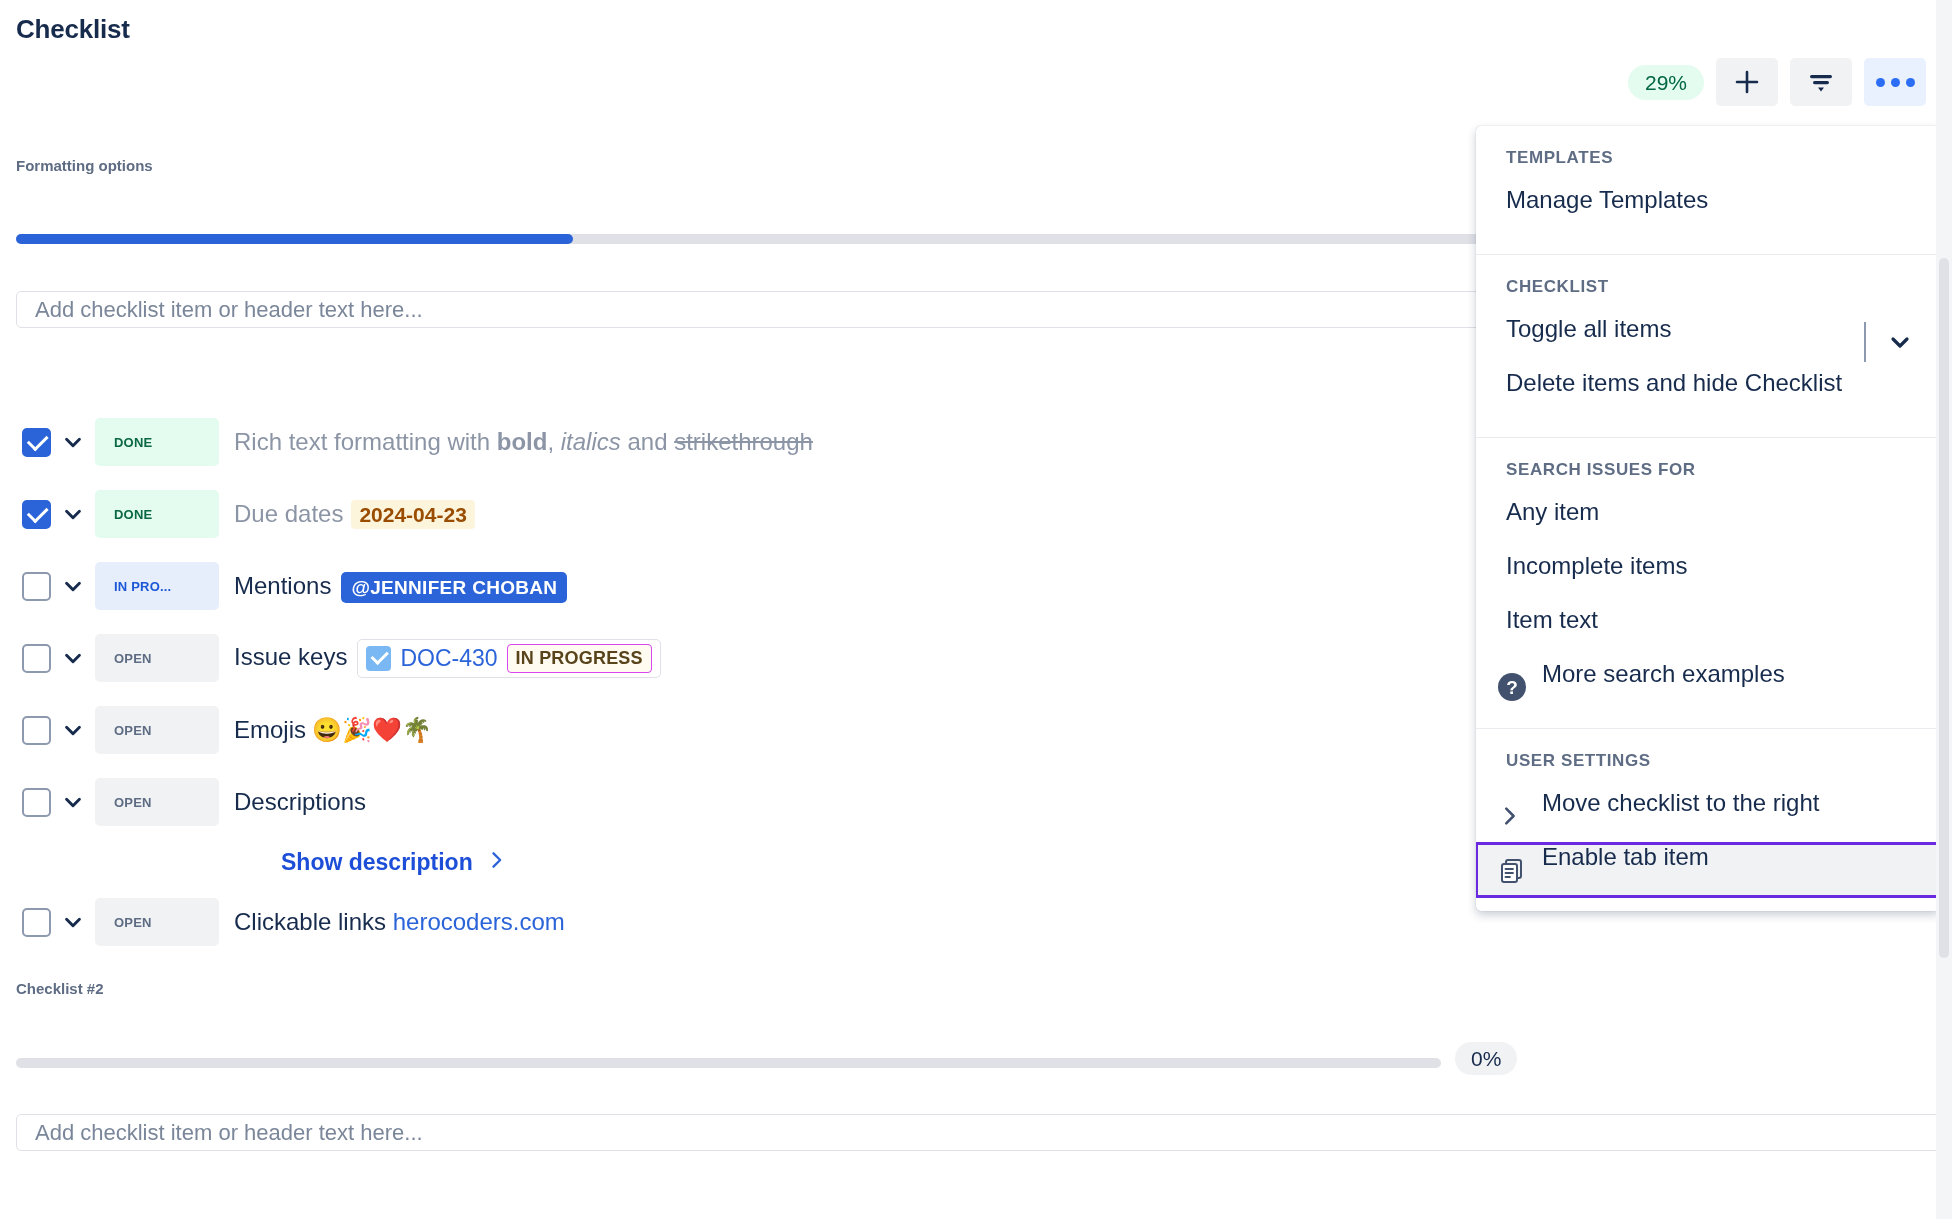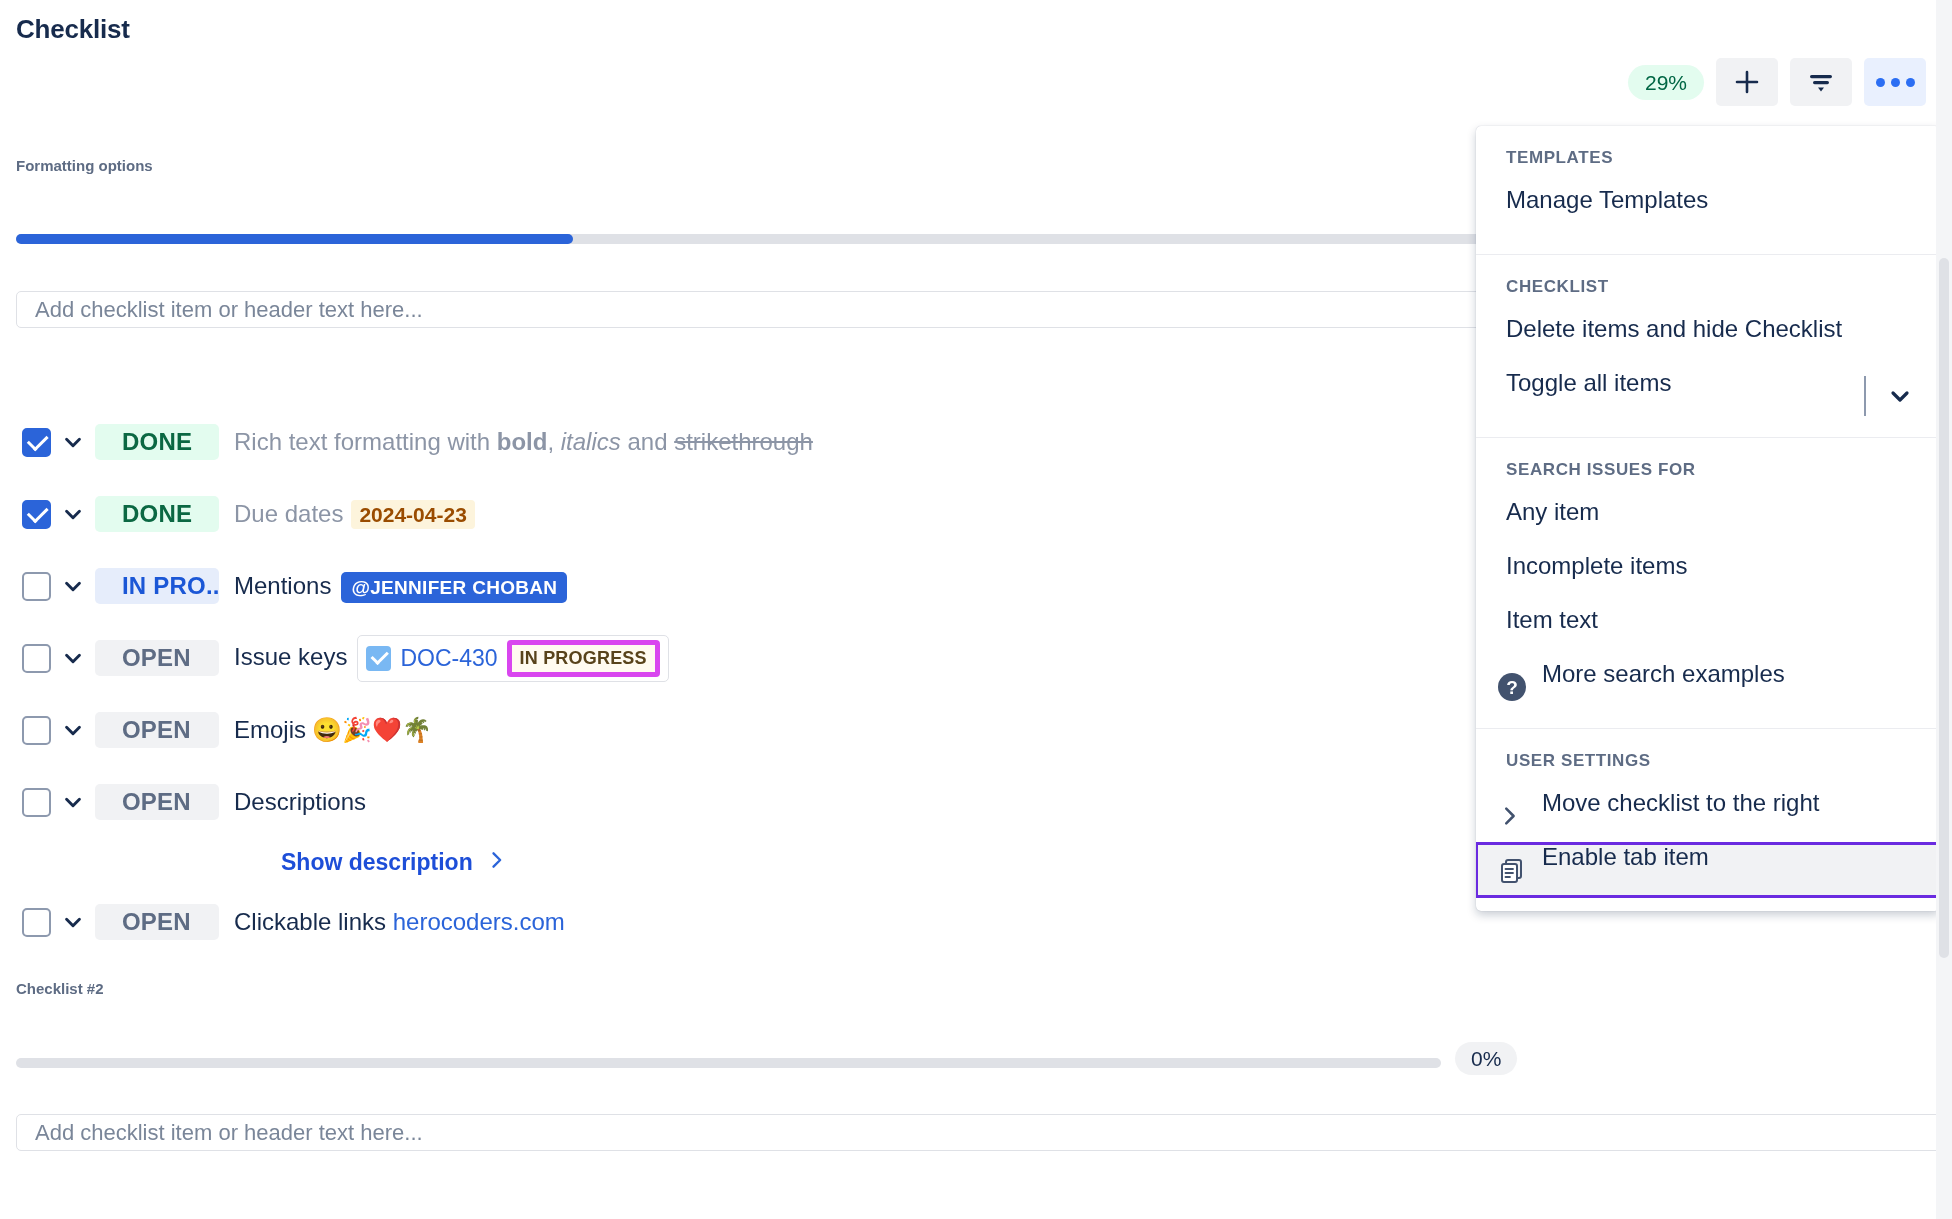--- a/index.html
+++ b/index.html
@@ -94,24 +94,24 @@
     border:solid #fff; border-width:0 3px 3px 0;
     transform:rotate(45deg) translate(-1px,-2px);
   }
   .chev {
     flex:0 0 auto; width:44px;
     display:flex; align-items:center; justify-content:center;
     cursor:pointer; color:#172B4D;
   }
   .status-pill {
     flex:0 0 auto;
-    width:124px; height:36px; border-radius:5px;
+    width:124px; height:48px; border-radius:5px;
     display:flex; align-items:center;
-    padding-left:27px;
-    font-size:24px; font-weight:700; letter-spacing:0.2px;
+    padding-left:19px;
+    font-size:13px; font-weight:700; letter-spacing:0.2px;
     overflow:hidden; white-space:nowrap;
     margin-right:15px;
   }
   .st-done { background:#E3FCEF; color:#0B6843; }
   .st-prog { background:#E6EDFB; color:#1B57D6; }
   .st-open { background:#F1F2F4; color:#5E6C84; }
 
   .row-text { font-size:24px; color:#172B4D; white-space:nowrap; }
   .row-text.muted { color:#8C95A6; }
   .row-text b { font-weight:700; }
@@ -140,21 +140,21 @@
     width:25px; height:25px; border-radius:4px; background:#79B8F3;
     display:flex; align-items:center; justify-content:center;
   }
   .issue-chip .mini-cb::after {
     content:""; width:7px; height:13px;
     border:solid #fff; border-width:0 3px 3px 0;
     transform:rotate(45deg) translate(-1px,-2px);
   }
   .issue-chip .key { color:#2B64D9; font-size:23px; }
   .issue-chip .prog-badge {
-    border:5px solid #d946ef; border-radius:4px;
+    border:1px solid #d946ef; border-radius:4px;
     background:#FFFBF0; color:#58431B;
     font-size:18px; font-weight:700; letter-spacing:0.2px;
     padding:3px 8px;
   }
   .emoji { font-size:24px; }
   .link { color:#2B64D9; }
   .desc-row {
     padding-left:281px; height:48px;
     display:flex; align-items:center;
   }
@@ -364,33 +364,33 @@
 <div id="dropdown">
     <div class="menu-group">
       <div class="menu-label">TEMPLATES</div>
       <div class="menu-item">
         <span>Manage Templates</span>
       </div>
     </div>
     <div class="menu-group">
       <div class="menu-label">CHECKLIST</div>
       <div class="menu-item">
-        <span>Delete items and hide Checklist</span>
-      </div>
-      <div class="menu-item">
         <span>Toggle all items</span>
         <span class="split-right">
           <span class="split-divider"></span>
           <span class="split-chevron">
             <svg width="24" height="24" viewBox="0 0 24 24">
               <path d="M5 9 L12 16 L19 9" fill="none" stroke="#172B4D" stroke-width="3.2" stroke-linecap="round" stroke-linejoin="round"></path>
             </svg>
           </span>
         </span>
       </div>
+      <div class="menu-item">
+        <span>Delete items and hide Checklist</span>
+      </div>
     </div>
     <div class="menu-group">
       <div class="menu-label">SEARCH ISSUES FOR</div>
       <div class="menu-item">
         <span>Any item</span>
       </div>
       <div class="menu-item">
         <span>Incomplete items</span>
       </div>
       <div class="menu-item">

